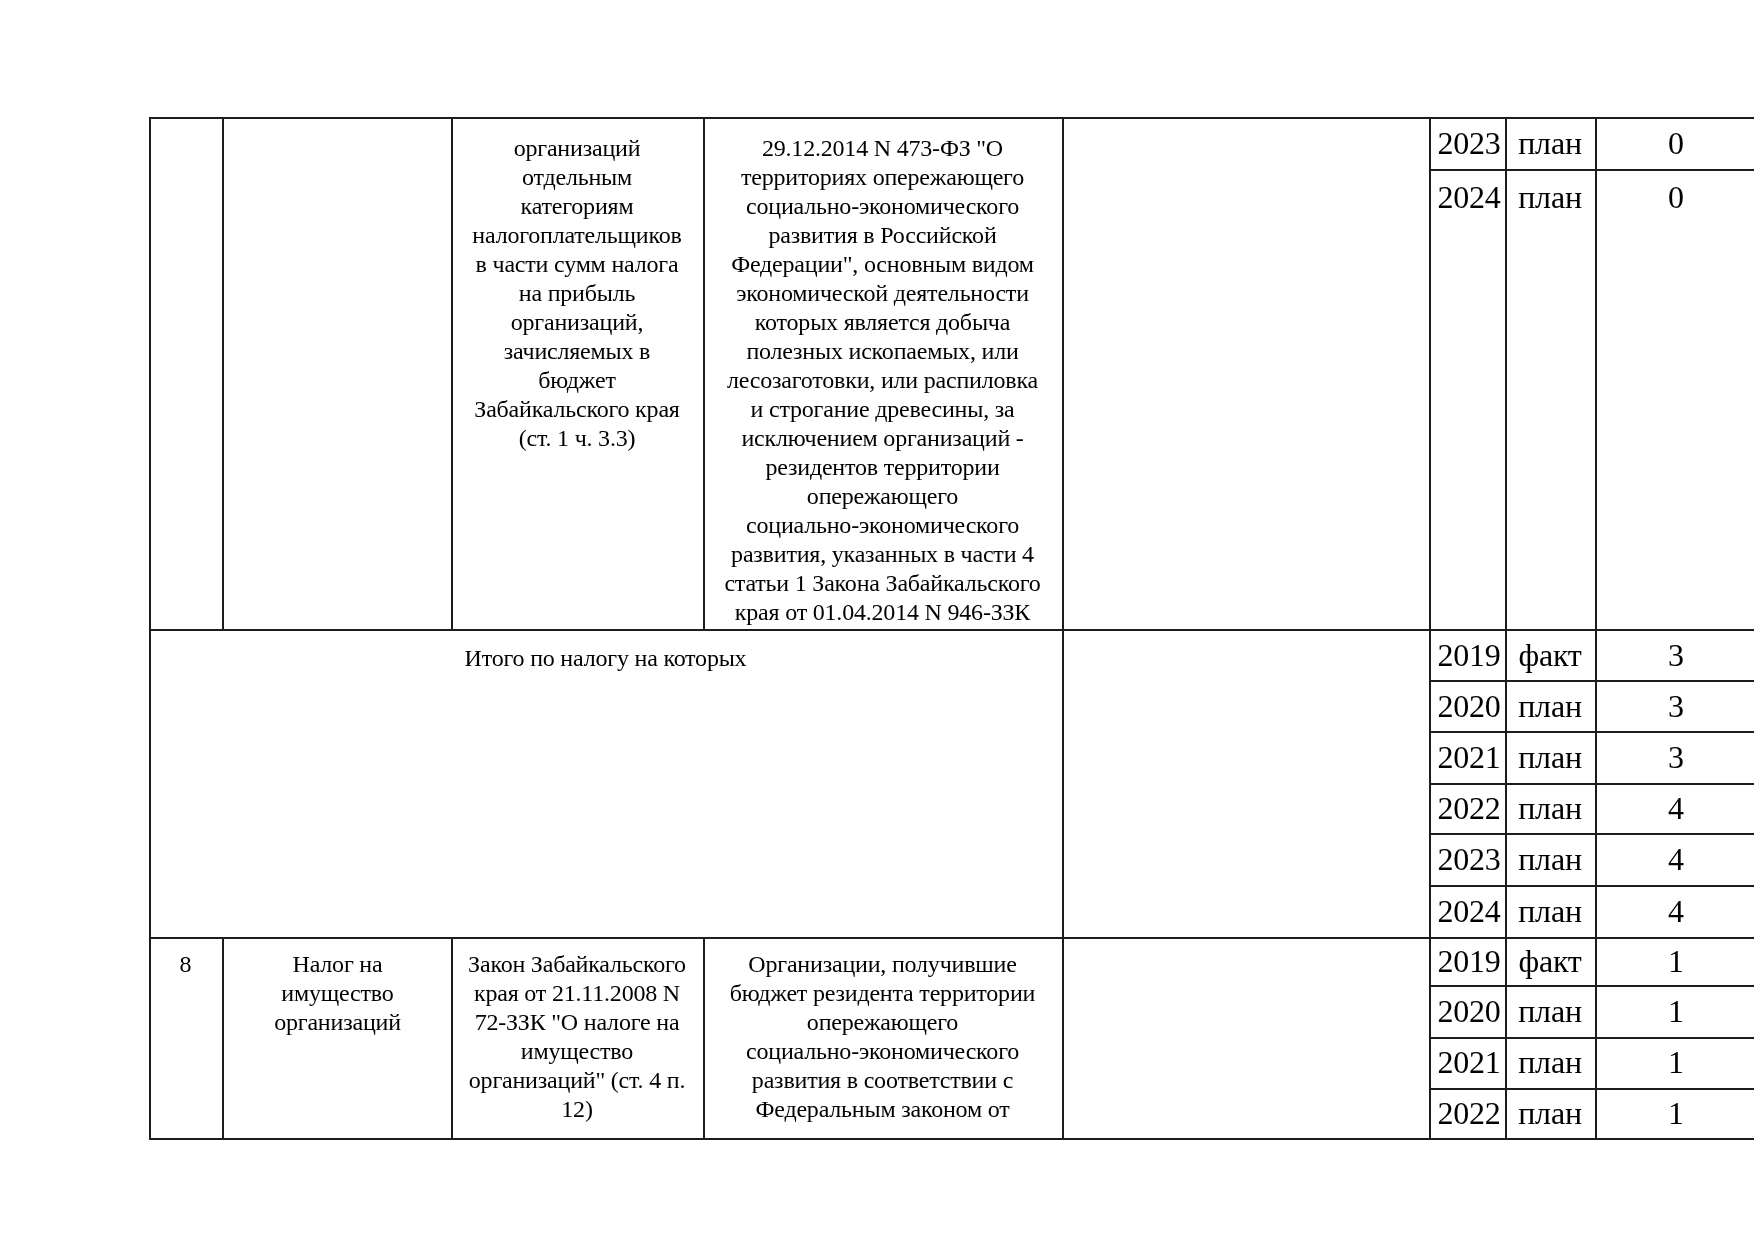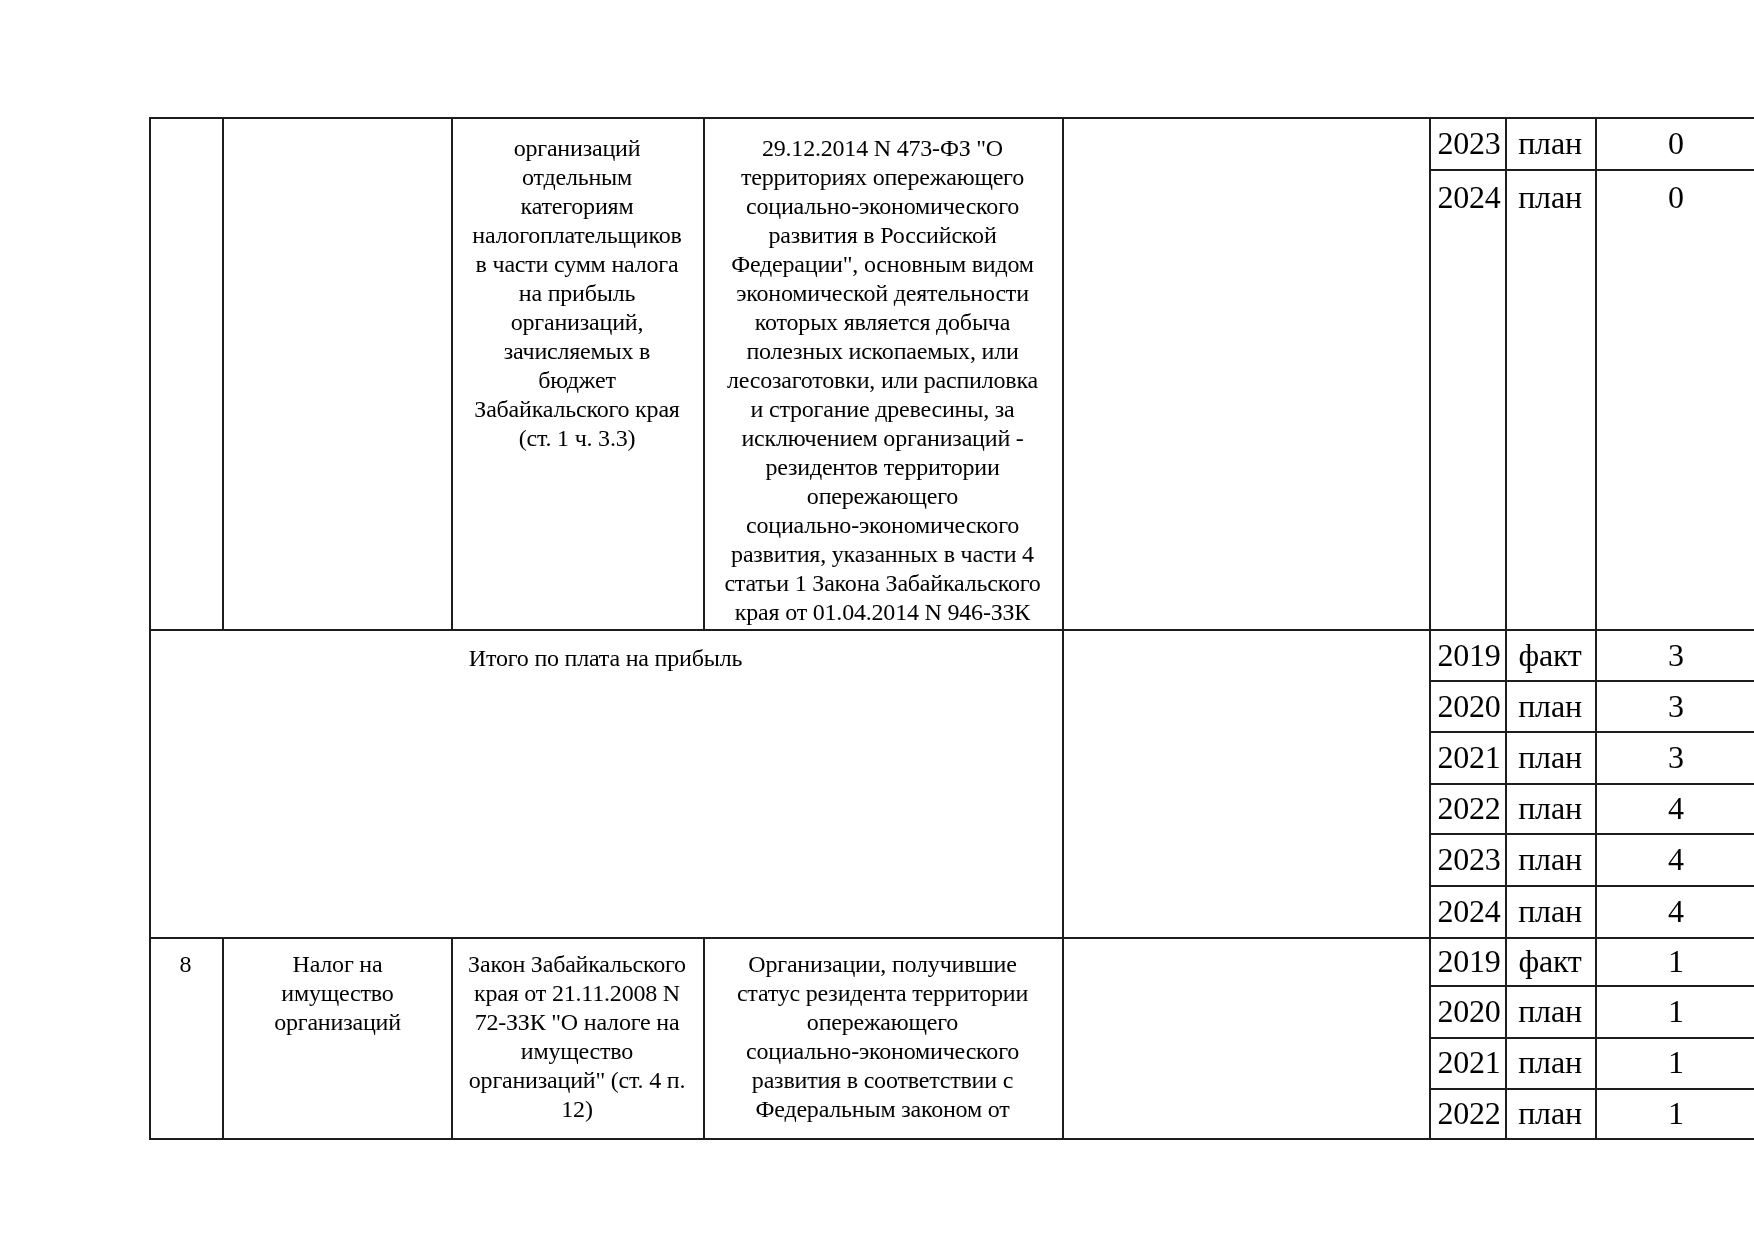--- a/index.html
+++ b/index.html
@@ -98,21 +98,21 @@
     <span class="y">2023</span>
     <span class="k">план</span>
     <span class="v">0</span>
   </div>
   <div class="yr" style="top:182px">
     <span class="y">2024</span>
     <span class="k">план</span>
     <span class="v">0</span>
   </div>
 
-  <div class="txt" style="left:145px;top:643px;width:909px;line-height:30px">Итого по плата на прибыль</div>
+  <div class="txt" style="left:145px;top:643px;width:909px;line-height:30px">Итого по налогу на которых</div>
 
   <div class="yr" style="top:640px">
     <span class="y">2019</span>
     <span class="k">факт</span>
     <span class="v">3</span>
   </div>
   <div class="yr" style="top:691px">
     <span class="y">2020</span>
     <span class="k">план</span>
     <span class="v">3</span>
@@ -145,21 +145,21 @@
 организаций</div>
 
   <div class="txt" style="left:447px;top:950px;width:248px">Закон Забайкальского
 края от 21.11.2008 N
 72-ЗЗК "О налоге на
 имущество
 организаций" (ст. 4 п.
 12)</div>
 
   <div class="txt" style="left:699px;top:950px;width:355px">Организации, получившие
-статус резидента территории
+бюджет резидента территории
 опережающего
 социально-экономического
 развития в соответствии с
 Федеральным законом от</div>
 
 
   <div class="yr" style="top:946px">
     <span class="y">2019</span>
     <span class="k">факт</span>
     <span class="v">1</span>

